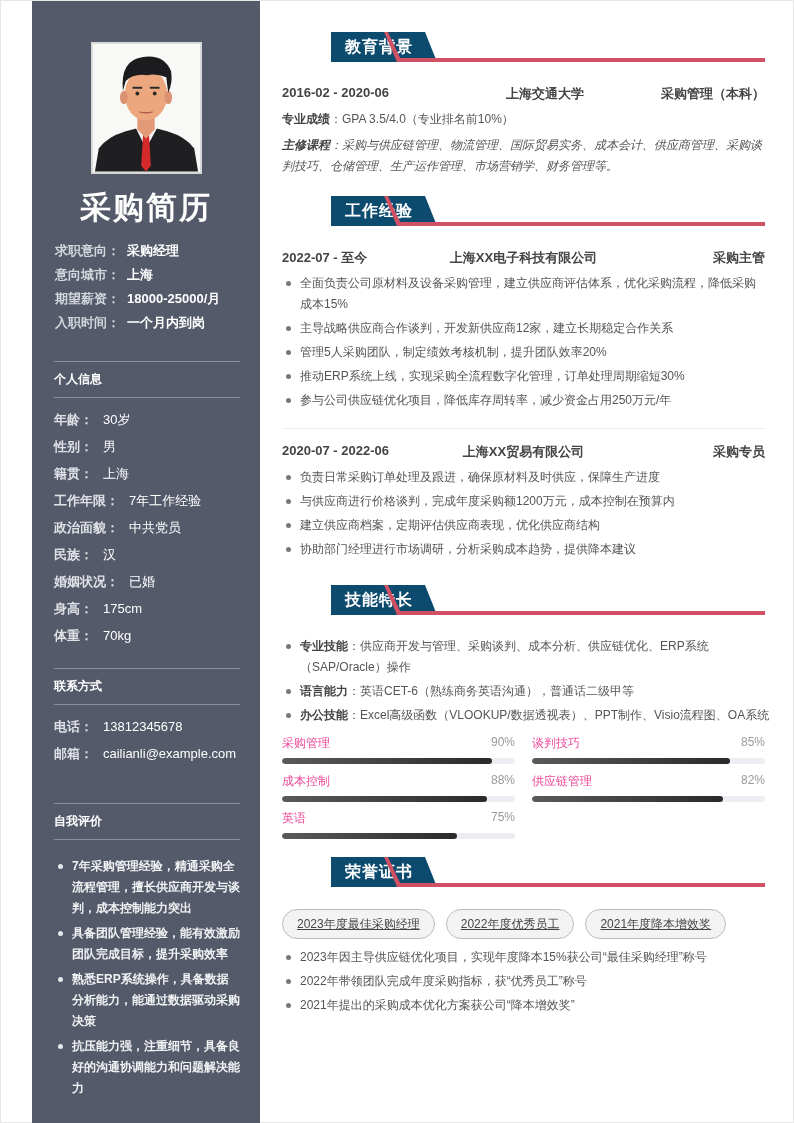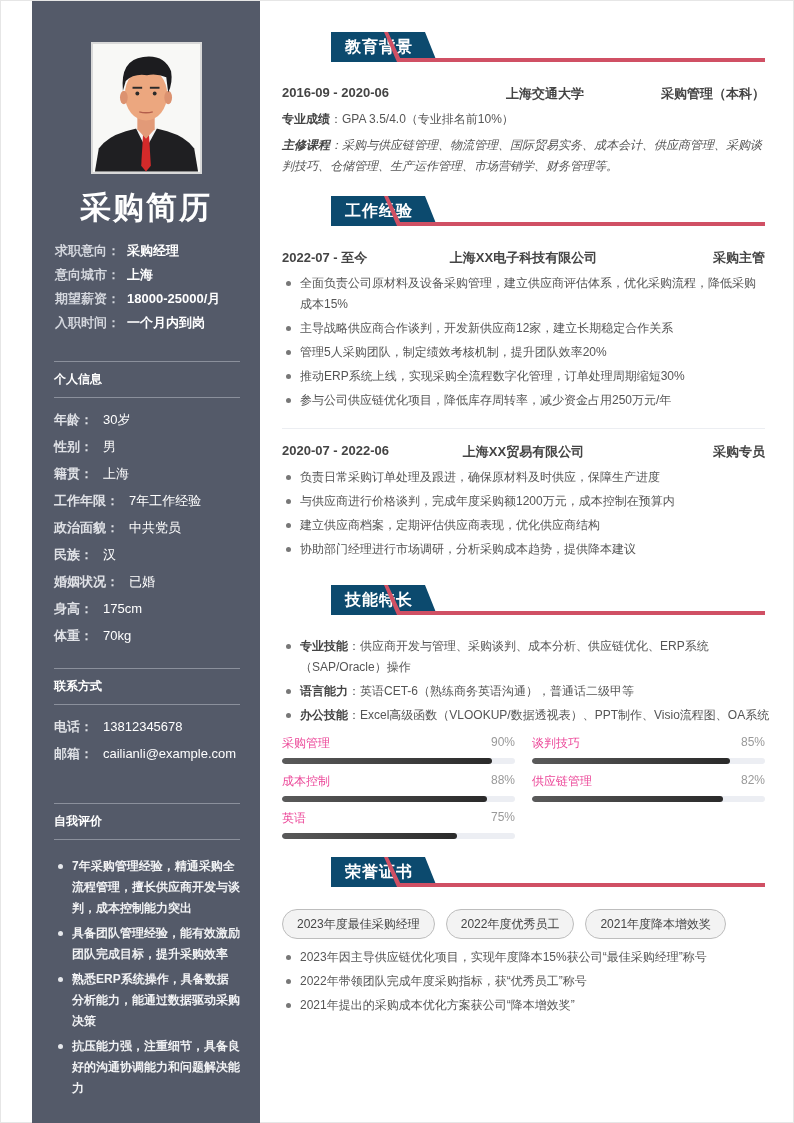--- a/index.html
+++ b/index.html
@@ -50,21 +50,21 @@
   .sep { position: absolute; left: 0; width: 483px; height: 1px; background: #eceef2; }
 
   .skill { position: absolute; width: 233px; }
   .skill .top { display: flex; justify-content: space-between; font-size: 12px; height: 18px; }
   .skill .top .nm { font-weight: normal; color: #ec4899; }
   .skill .top .pct { color: #999; }
   .skill .track { margin-top: 5px; height: 6px; border-radius: 3px; background: #eceef3; overflow: hidden; }
   .skill .fill { height: 6px; border-radius: 3px; background: linear-gradient(90deg, #5a5a5a, #2a2a2a); }
 
   .badges { position: absolute; left: 0; top: 908px; display: flex; gap: 11px; }
-  .badge { height: 30px; line-height: 28px; padding: 0 14px; border: 1px solid #bdbdbd; border-radius: 15px; background: #f3f3f3; font-size: 12px; color: #444; }
+  .badge { height: 30px; line-height: 28px; padding: 0 14px; border: 1px solid #bdbdbd; border-radius: 15px; background: #f3f3f3; font-size: 12px; color: #444; text-decoration: underline; }
 </style>
 </head>
 <body>
 
 <div class="page">
 
   <aside class="sidebar">
     <div class="photo">
       <svg viewBox="0 0 111 132">
         <rect width="111" height="132" fill="#f8f8f6"></rect>
@@ -181,21 +181,21 @@
   <main class="main">
 
     <div class="sec-head" style="top:31px;">
       <div class="tag">
           <span>教育背景</span>
         </div>
       <div class="slash"></div>
       <div class="line"></div>
     </div>
     <div class="edu-row" style="top:84px;">
-      <span>2016-09 - 2020-06</span>
+      <span>2016-02 - 2020-06</span>
       <span style="margin-left:40px;">上海交通大学</span>
       <span>采购管理（本科）</span>
     </div>
     <div class="para" style="top:108px;"><b>专业成绩</b><span>：GPA 3.5/4.0（专业排名前10%）</span></div>
     <div class="para" style="top:134px;font-style:italic;"><b>主修课程</b><span>：采购与供应链管理、物流管理、国际贸易实务、成本会计、供应商管理、采购谈判技巧、仓储管理、生产运作管理、市场营销学、财务管理等。</span></div>
 
     <div class="sec-head" style="top:195px;">
       <div class="tag">
           <span>工作经验</span>
         </div>

